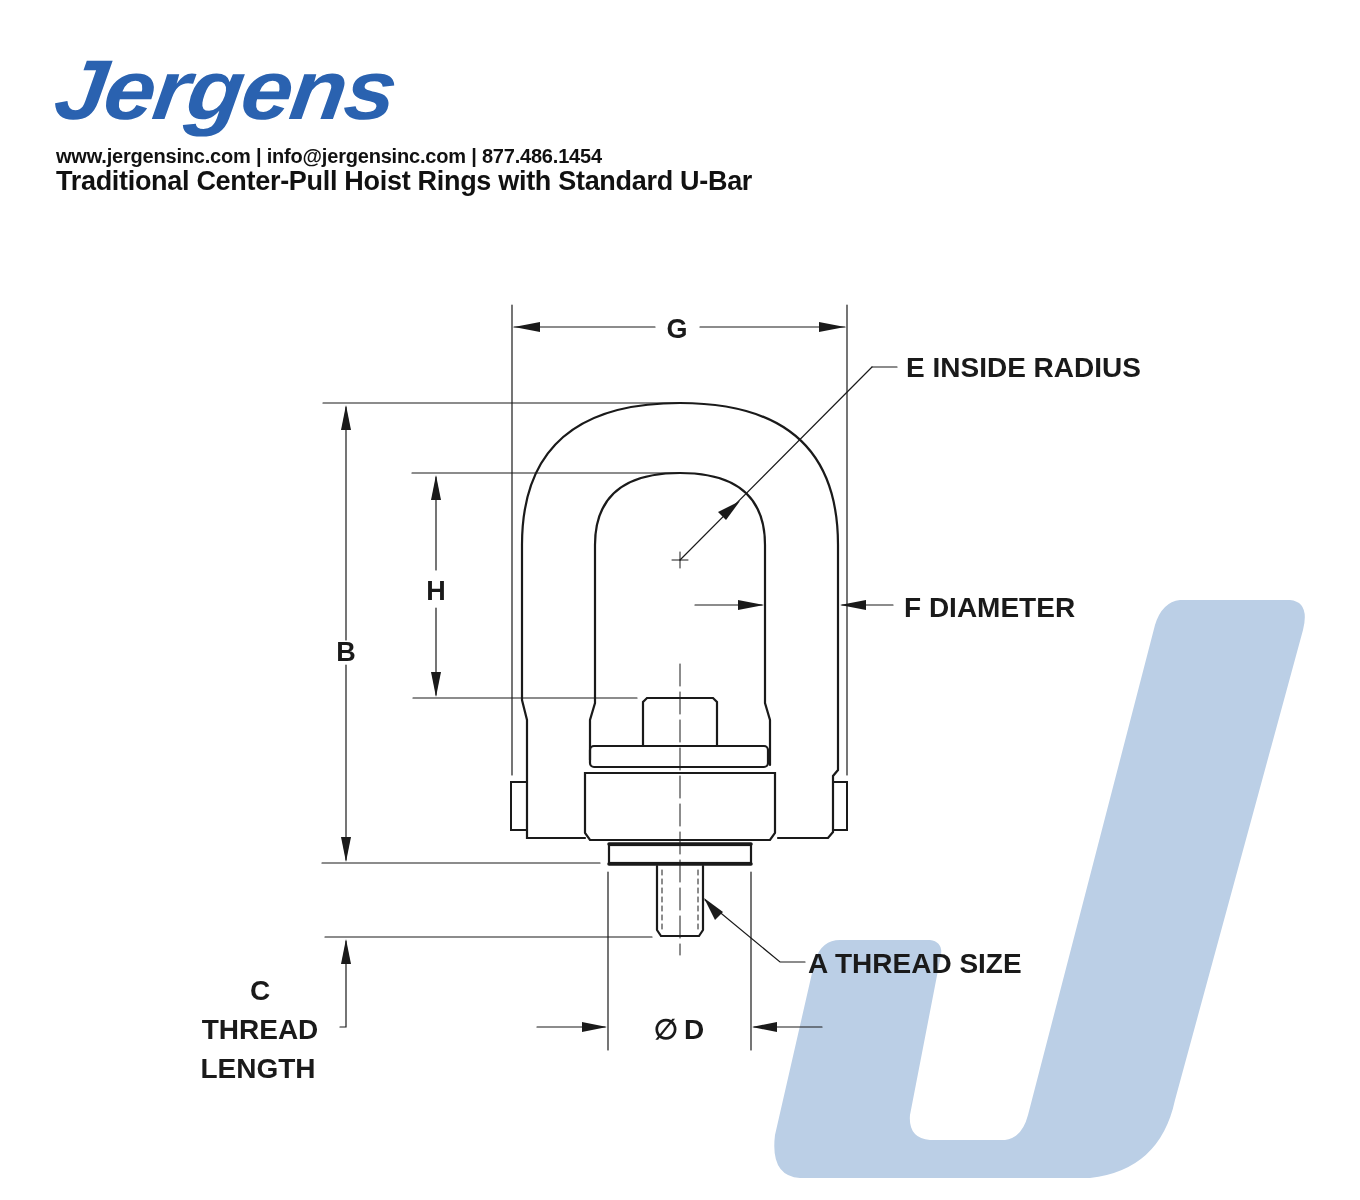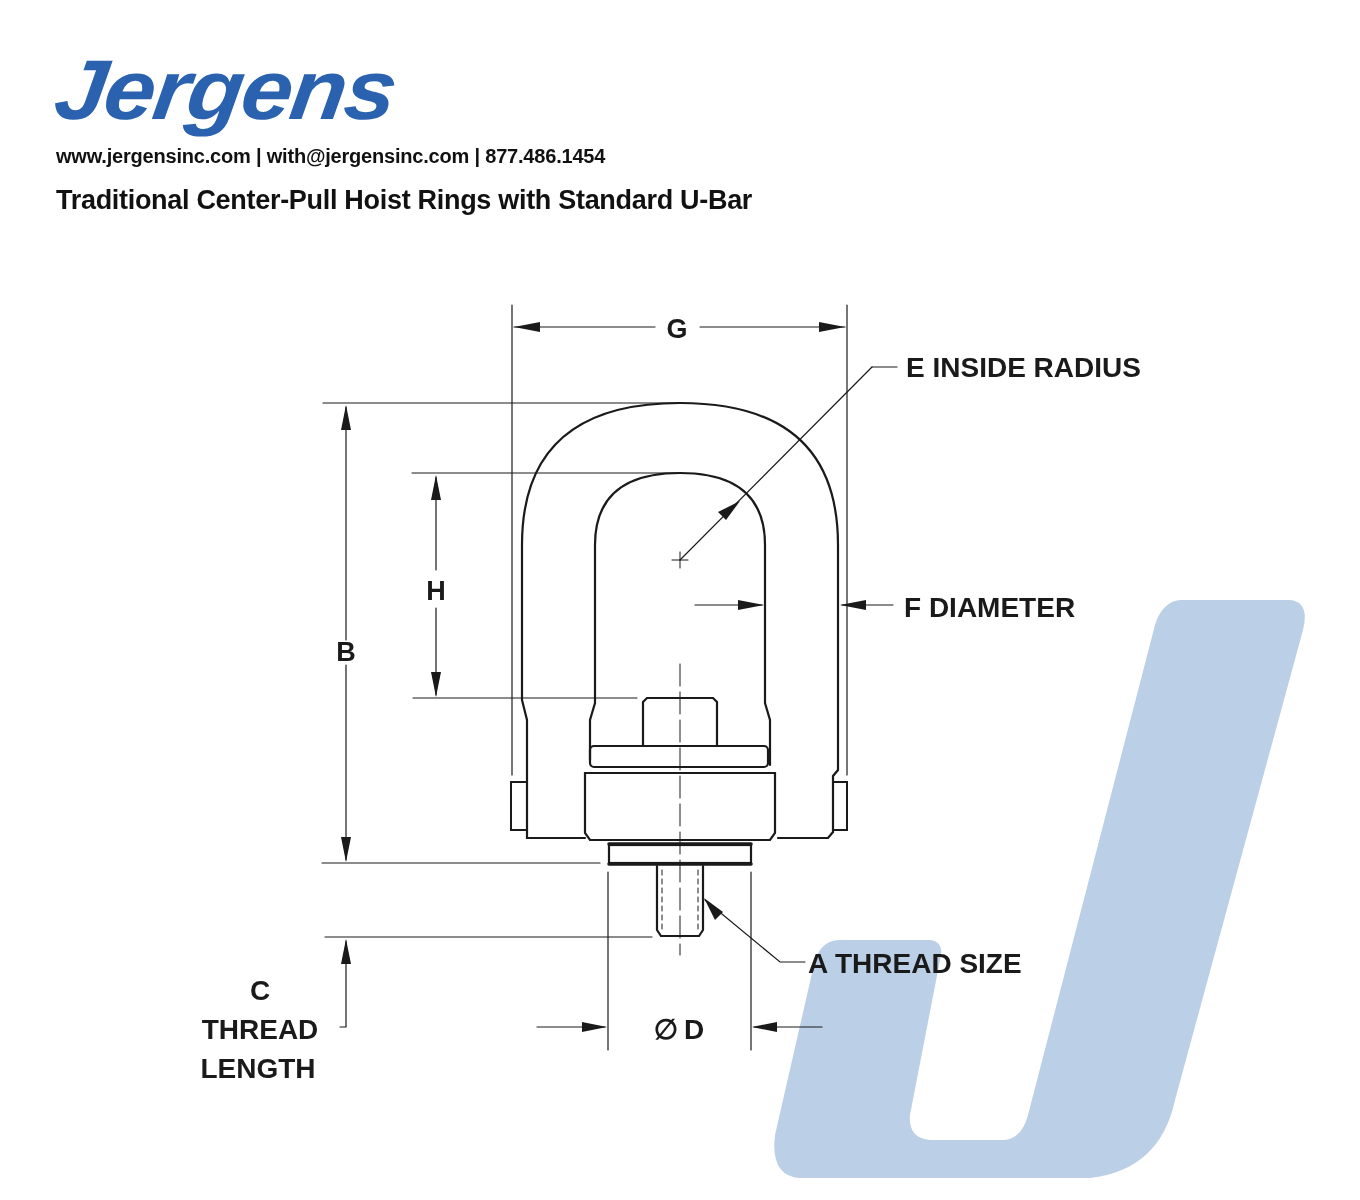--- a/index.html
+++ b/index.html
@@ -1,20 +1,20 @@
 <!DOCTYPE html>
 <html><head>
 <meta charset="utf-8">
 <style>
   html, body { margin:0; padding:0; background:#ffffff; }
   body { width:1360px; height:1200px; position:relative; overflow:hidden; font-family:"Liberation Sans", sans-serif; }
   .logo { position:absolute; left:56px; top:40px; width:340px; height:100px; }
   .logo-text { font-family:"Liberation Sans", sans-serif; font-weight:bold; font-style:italic; font-size:92px; letter-spacing:-2px; line-height:100px; display:block; transform:skewX(-8deg) scaleY(0.92); transform-origin:left center; }
   .contact { position:absolute; left:56px; top:145px; font-size:20px; font-weight:bold; color:#111; letter-spacing:-0.2px; }
-  .title { position:absolute; left:56px; top:185px; font-size:27px; font-weight:bold; color:#111; letter-spacing:-0.3px; }
+  .title { position:absolute; left:56px; top:166px; font-size:27px; font-weight:bold; color:#111; letter-spacing:-0.3px; }
   svg.drawing { position:absolute; left:0; top:0; }
   .lbl { font-family:"Liberation Sans", sans-serif; font-weight:bold; fill:#1a1a1a; }
 </style>
 </head>
 <body>
 
 <svg class="drawing" width="1360" height="1200" viewBox="0 0 1360 1200">
 
   <path d="M1180,600 L1290,600 Q1310,602 1303,630 L1175,1100 Q1160,1170 1090,1178 L800,1178 Q770,1176 775,1135 L815,960 Q822,940 840,940 L930,940 Q945,942 940,960 L910,1115 Q908,1138 930,1140 L1005,1140 Q1022,1138 1028,1115 L1155,625 Q1162,602 1180,600 Z" fill="#BBCFE6"></path>
 
@@ -108,14 +108,14 @@
   <text class="lbl" x="260" y="1000" font-size="28" text-anchor="middle">C</text>
   <text class="lbl" x="260" y="1039" font-size="28" text-anchor="middle">THREAD</text>
   <text class="lbl" x="258" y="1078" font-size="28" text-anchor="middle">LENGTH</text>
   <text class="lbl" x="666" y="1039" font-size="28" font-weight="normal" text-anchor="middle">∅</text>
   <text class="lbl" x="694" y="1039" font-size="28" text-anchor="middle">D</text>
 </svg>
 
 <div class="logo">
   <span class="logo-text" style="color:#2A62B0;">Jergens</span>
 </div>
-<div class="contact">www.jergensinc.com | with@jergensinc.com | 877.486.1454</div>
+<div class="contact">www.jergensinc.com | info@jergensinc.com | 877.486.1454</div>
 <div class="title">Traditional Center-Pull Hoist Rings with Standard U-Bar</div>
 
 </body></html>

